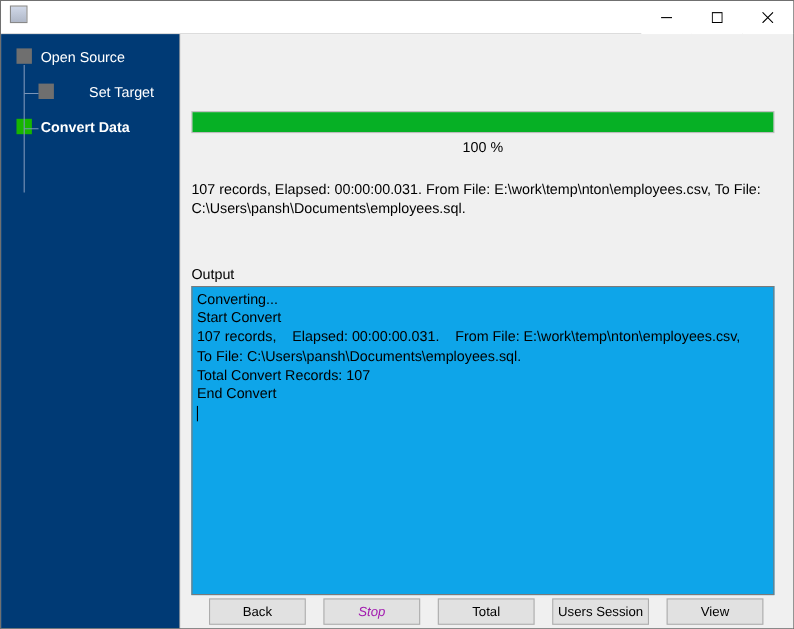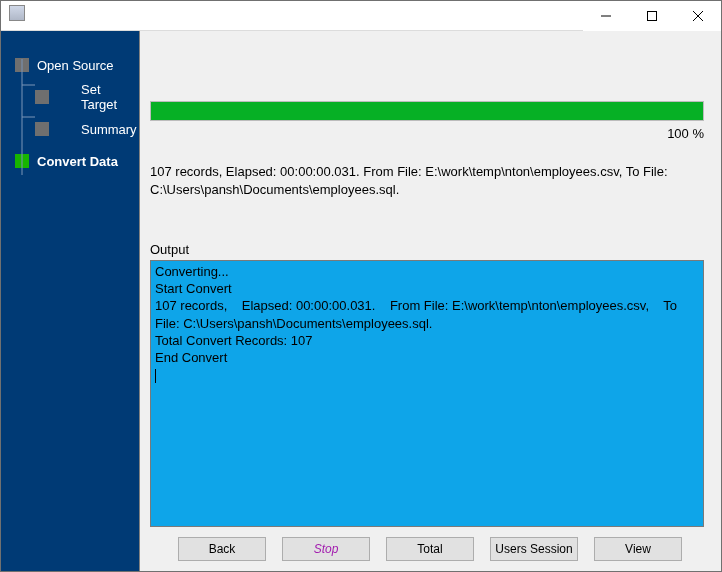--- a/index.html
+++ b/index.html
@@ -8,46 +8,46 @@
   .titlebar { height: 30px; display: flex; align-items: flex-start; justify-content: space-between; background: #fff; border-bottom: 1px solid #dcdcdc; }
   .titlebar-left { display: flex; align-items: center; padding: 4px 8px; gap: 6px; }
   .app-icon { width: 16px; height: 16px; background: linear-gradient(#d0d8e8,#b0b8c8); border: 1px solid #888; }
   .titlebar-title { font-size: 12px; }
   .win-controls { display: flex; }
   .win-btn { width: 46px; height: 30px; display: flex; align-items: center; justify-content: center; background: #fff; }
   .win-btn svg { width: 10px; height: 10px; }
 
   .body { flex: 1; display: flex; min-height: 0; }
 
-  .sidebar { width: 138px; background: #003a75; padding-top: 18px; position: relative; }
+  .sidebar { width: 162px; background: #003a75; padding-top: 4px; position: relative; }
   .tree { list-style: none; margin: 0; padding: 0; }
   .tree-row { display: flex; align-items: center; height: 32px; color: #fff; font-size: 13px; cursor: default; }
   .tree-row .box { width: 14px; height: 14px; background: #6f6f6f; margin-right: 8px; flex: 0 0 auto; }
   .tree-row.active .box { background: #17b500; }
   .tree-row.active .label { font-weight: 700; }
   .conn { position: absolute; left: 0; top: 0; width: 162px; height: 200px; pointer-events: none; }
   .tree-row.level0 { padding-left: 14px; }
   .tree-row.level1 { padding-left: 34px; gap: 24px; }
   .side-border { width:1px; background:#808080; }
 
   .main { flex: 1; background: #f0f0f0; display: flex; flex-direction: column; min-width: 0; border-right: 1px solid #f0f0f0; }
   .content { flex: 1; padding: 14px 16px 0 10px; display: flex; flex-direction: column; min-height: 0; }
 
   .progress-wrap { margin-top: 56px; }
   .progress-outer { height: 20px; background: #e6e6e6; border: 1px solid #bcbcbc; position: relative; }
   .progress-inner { position: absolute; left: 0; top: 0; bottom: 0; background: #06b025; }
-  .progress-label { text-align: right; margin-top: 5px; font-size: 13px; }
+  .progress-label { text-align: center; margin-top: 5px; font-size: 13px; }
 
   .status-text { margin-top: 22px; font-size: 13px; line-height: 1.35; }
 
   .output-label { margin-top: 44px; font-size: 13px; }
   .output-box { flex: 1; min-height: 0; margin-top: 3px; background: #0ea5e9; border: 1px solid #7a7a7a; padding: 2px 4px; font-size: 13px; line-height: 1.32; overflow-y: auto; white-space: pre-wrap; position: relative; }
   .caret { display:inline-block; width:0; border-left:1px solid #000; height:14px; vertical-align:bottom; }
 
-  .button-row { height: 44px; display: flex; align-items: center; justify-content: center; gap: 16px; }
+  .button-row { height: 30px; display: flex; align-items: center; justify-content: center; gap: 16px; }
   .btn { width: 88px; height: 24px; background: #e1e1e1; border: 1px solid #adadad; font-size: 12px; display: flex; align-items: center; justify-content: center; cursor: default; }
   .btn.disabled { color: #a21caf; font-style: italic; }
 </style>
 </head>
 <body>
 
 <div class="window">
 
   <div class="titlebar">
     <div class="titlebar-left">
@@ -83,24 +83,20 @@
       </svg>
       <ul class="tree">
         <li class="tree-row level0">
           <span class="box"></span>
           <span class="label">Open Source</span>
         </li>
         <li class="tree-row level1">
           <span class="box"></span>
           <span class="label">Set Target</span>
         </li>
-        <li class="tree-row level1">
-          <span class="box"></span>
-          <span class="label">Summary</span>
-        </li>
         <li class="tree-row level0 active">
           <span class="box"></span>
           <span class="label">Convert Data</span>
         </li>
       </ul>
     </div>
     <div class="side-border"></div>
 
     <div class="main">
       <div class="content">

